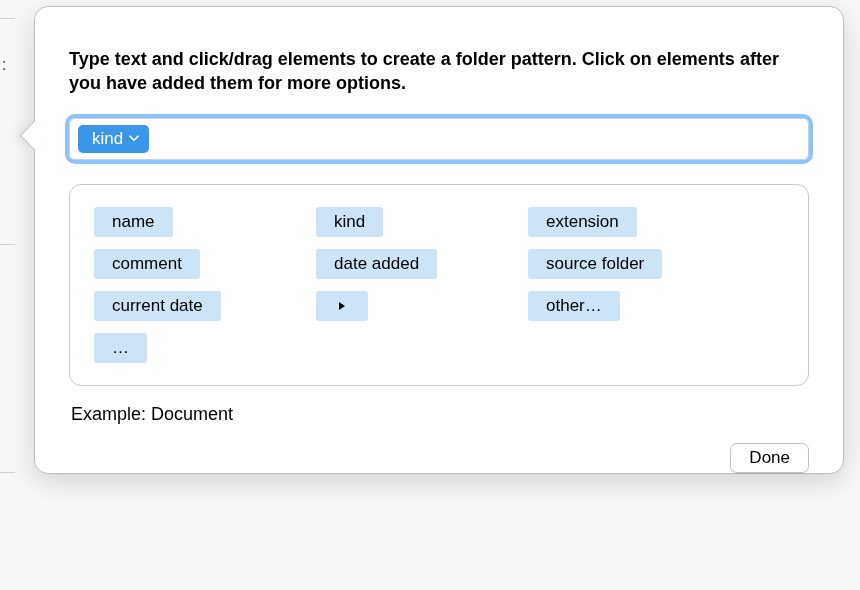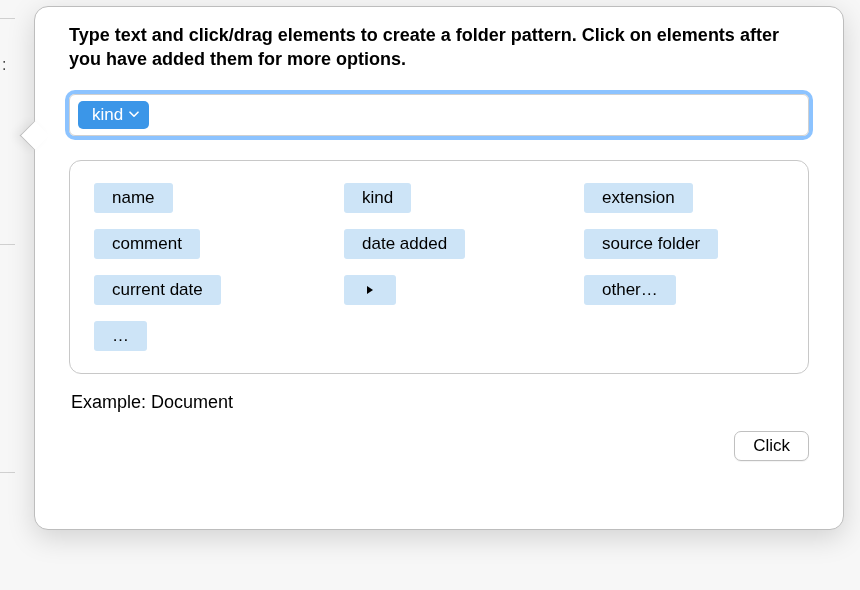--- a/index.html
+++ b/index.html
@@ -35,27 +35,27 @@
     font-size: 16px;
     color: #444;
   }
 
   
   .popover {
     position: absolute;
     left: 34px;
     top: 6px;
     width: 810px;
-    height: 524px;
+    height: 468px;
     background: #ffffff;
     border: 1px solid #bdbdbd;
     border-radius: 14px;
     box-shadow: 0 8px 28px rgba(0,0,0,0.15);
     box-sizing: border-box;
-    padding: 16px 34px 22px 34px;
+    padding: 40px 34px 22px 34px;
   }
 
   
   .popover .arrow {
     position: absolute;
     left: -11px;
     top: 118px;
     width: 20px;
     height: 20px;
     background: #ffffff;
@@ -112,20 +112,21 @@
     border-radius: 12px;
     padding: 22px 24px 22px 24px;
     margin-bottom: 18px;
   }
   .palette-grid {
     display: grid;
     grid-template-columns: 210px 200px 220px;
     column-gap: 40px;
     row-gap: 16px;
     justify-content: start;
+    gap: 12px;
   }
   .chip {
     background: #cde4f7;
     color: #000000;
     border-radius: 3px;
     height: 30px;
     padding: 0 18px;
     font-size: 17px;
     display: inline-flex;
     align-items: center;
@@ -245,15 +246,15 @@
       <div class="cell"></div>
     </div>
   </div>
 
   <div class="example-line">
     <span class="label">Example:</span>
     <span class="value">Document</span>
   </div>
 
   <div class="button-row">
-    <button class="btn-done">Click</button>
+    <button class="btn-done">Done</button>
   </div>
 </div>
 
 </body></html>

